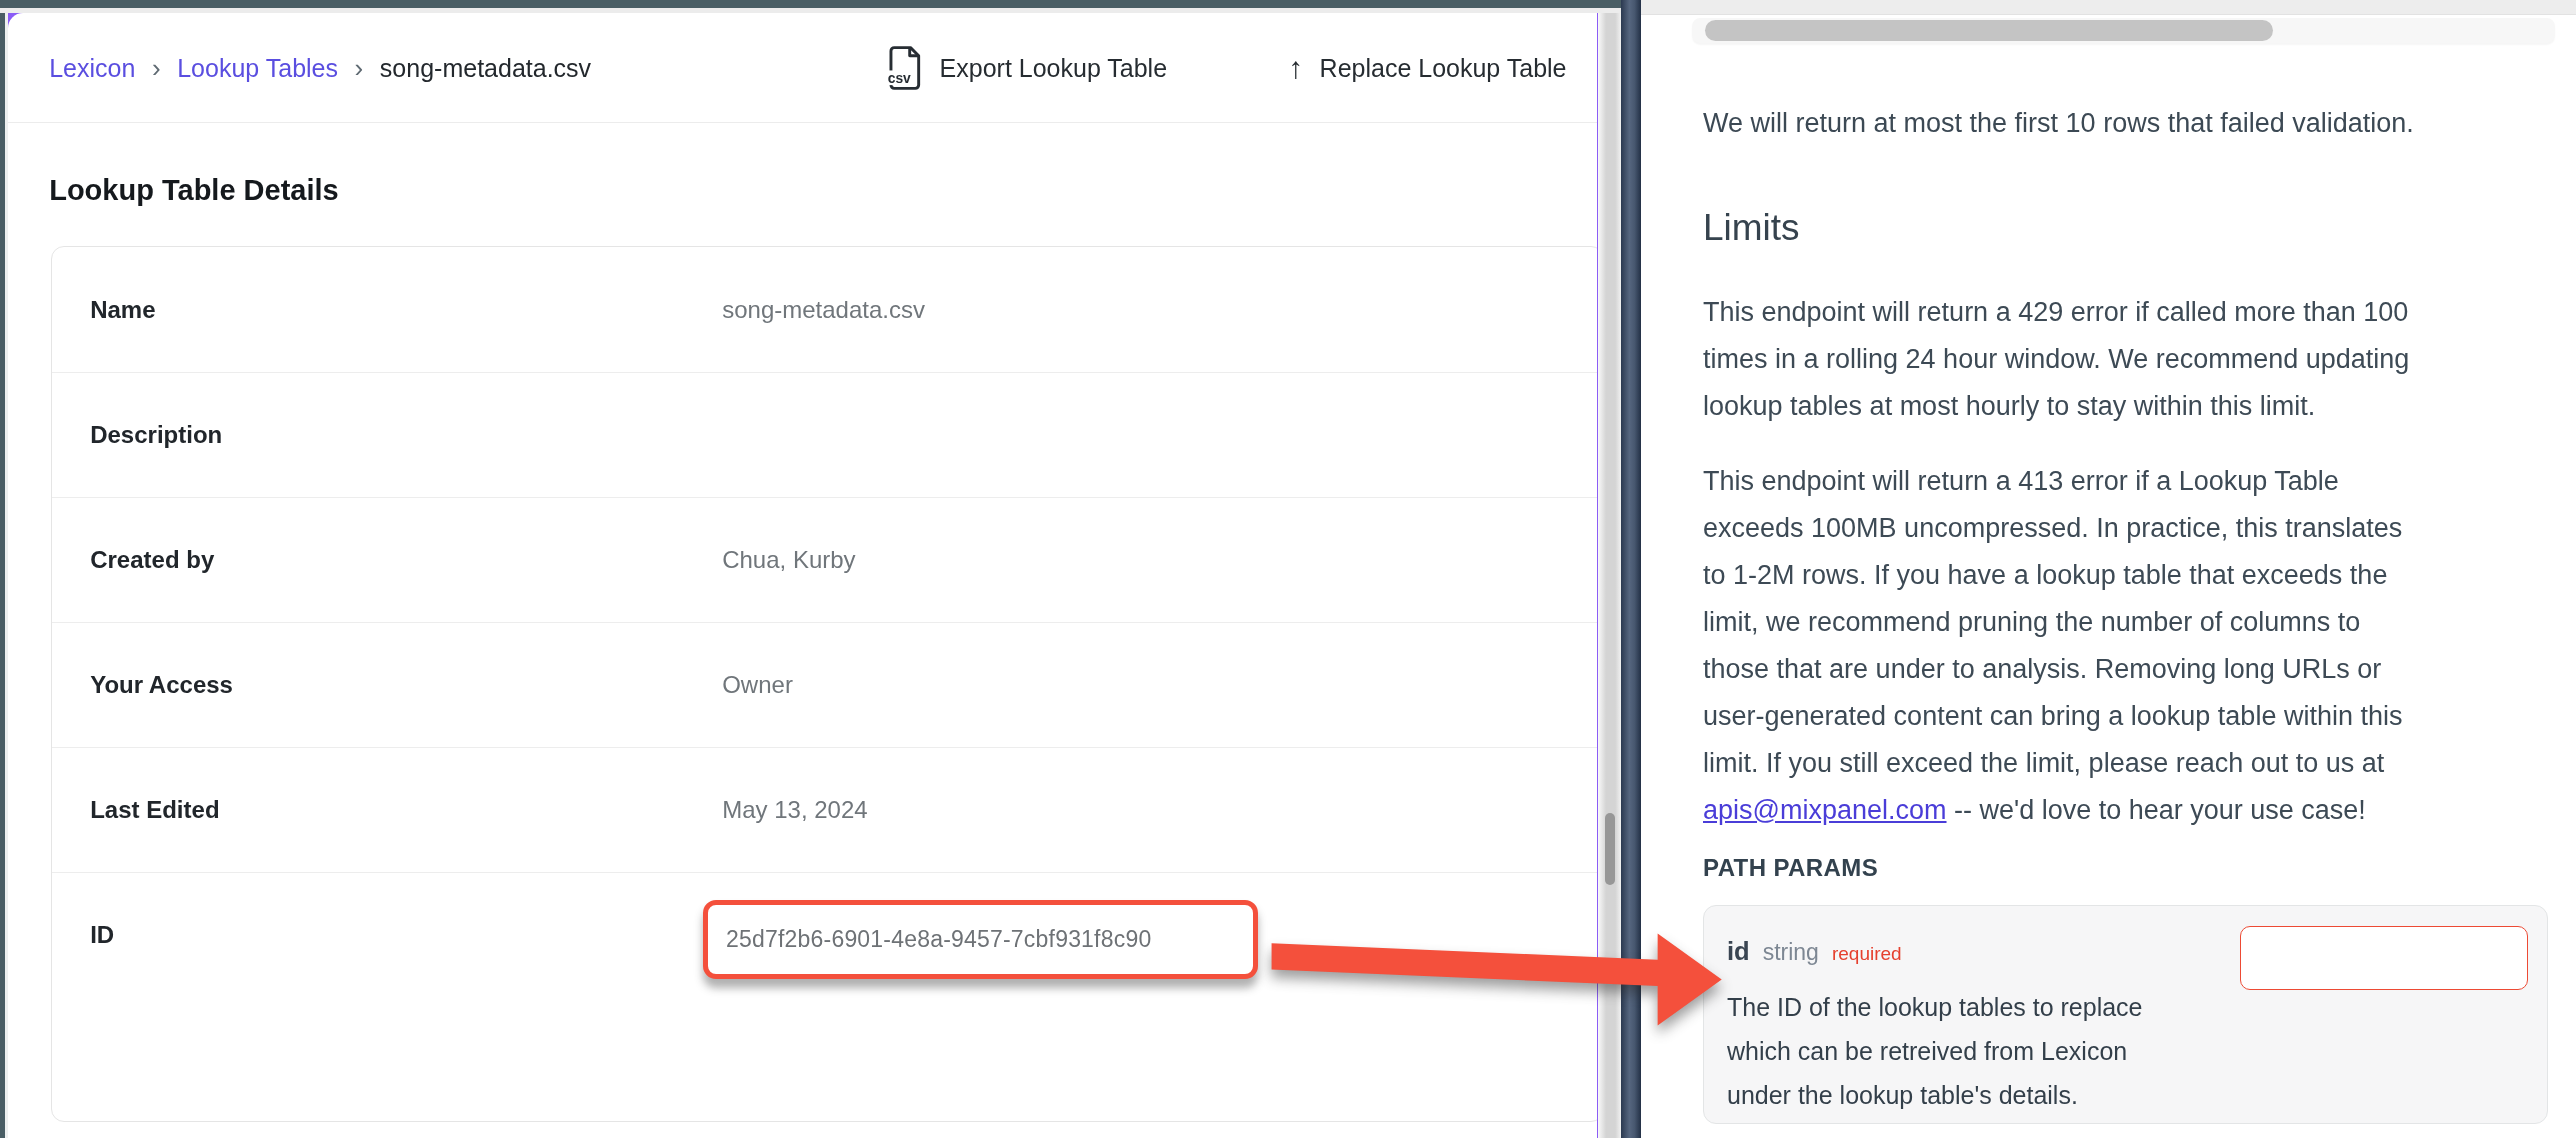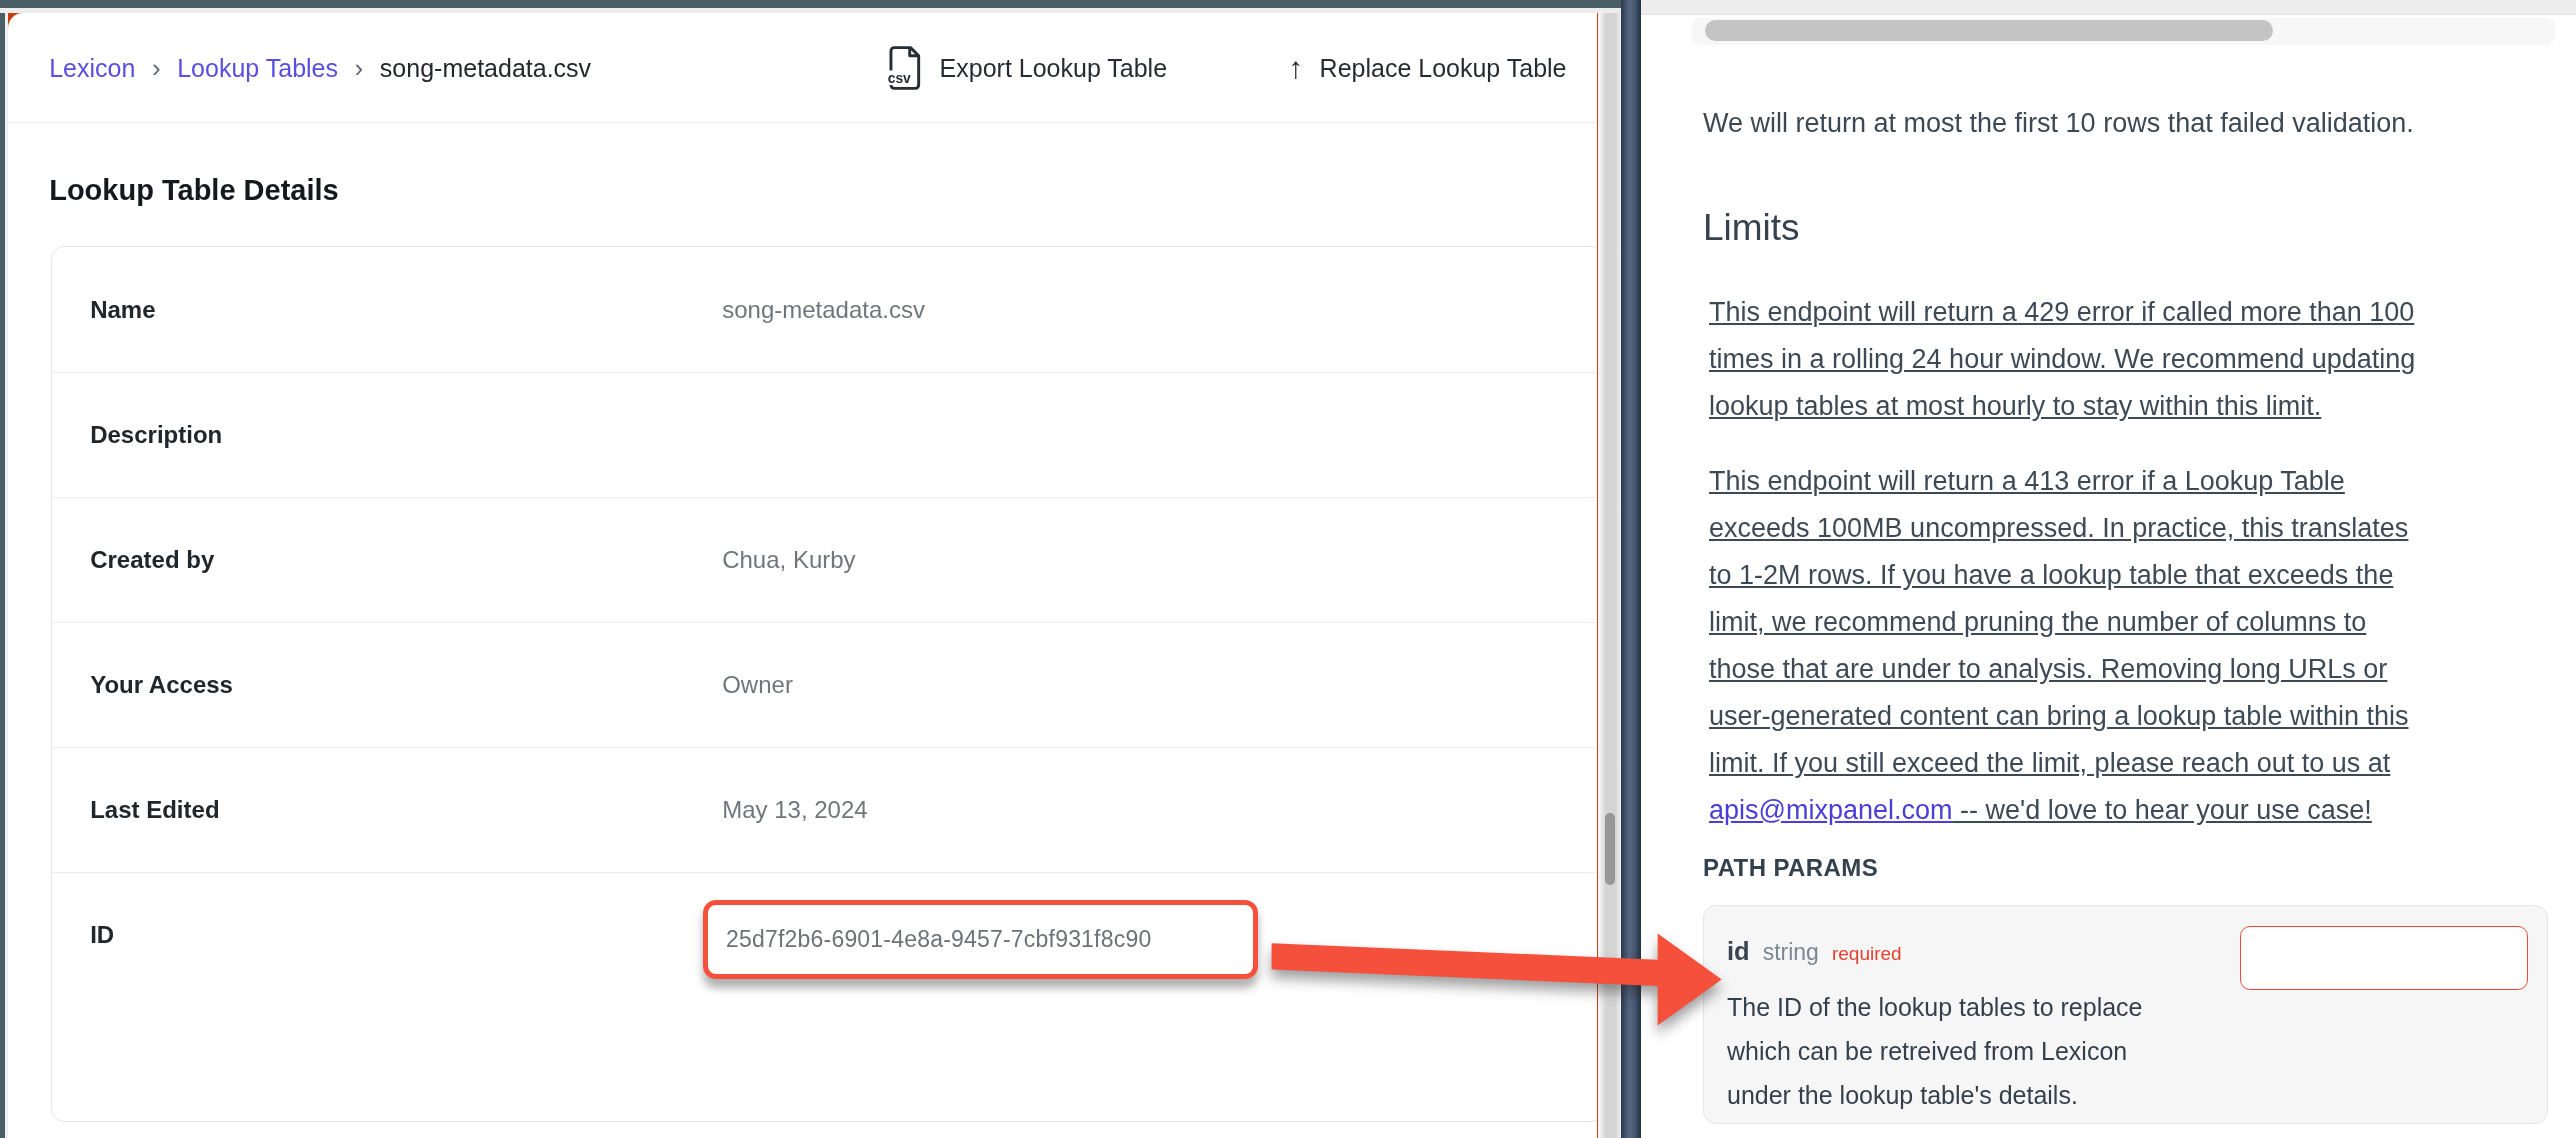--- a/index.html
+++ b/index.html
@@ -1,18 +1,18 @@
 <!DOCTYPE html>
 <html style="font-size:13px"><head>
 <meta charset="utf-8">
 <style>
   * { margin:0; padding:0; box-sizing:border-box; }
   html,body { background:#ffffff; }
   body { font-family:"Liberation Sans", sans-serif; }
-  #screen { position:relative; width:2576px; height:1139px; overflow:hidden; background:#c2410c; }
+  #screen { position:relative; width:2576px; height:1139px; overflow:hidden; background:#8b5cf6; }
 
   
   .top-strip   { position:absolute; left:0; top:0; width:1621px; height:8.2px; background:#4a5e65; }
   .top-seam    { position:absolute; left:0; top:8.2px; width:1621px; height:5px; background:#ececec; }
   .left-edge   { position:absolute; left:0; top:13px; width:5px; height:1125px; background:#4a5e65; }
   .left-seam   { position:absolute; left:5px; top:13px; width:3.3px; height:1125px; background:#eef0f0; }
 
   
   .left-window { position:absolute; left:8.2px; top:13px; width:1589px; height:1125px; background:#ffffff;
                  border-top-left-radius:15px; overflow:hidden; }
@@ -49,21 +49,21 @@
 
   
   .right-panel { position:absolute; left:1641px; top:0; width:935px; height:1139px; background:#ffffff; }
   .rp-topstrip { position:absolute; left:0; top:0; width:100%; height:15px; background:#ededed; border-bottom:1.6px solid #e2e2e2; }
   .rp-hscroll  { position:absolute; left:51px; top:18px; width:863px; height:25px; background:#f7f7f7; border-radius:8.2px;
                  box-shadow:0 1.6px 1.6px rgba(0,0,0,0.04); }
   .rp-hthumb   { position:absolute; left:13px; top:1.6px; width:568px; height:21.4px; background:#c4c4c4; border-radius:10.7px; }
 
   .rp-intro { position:absolute; left:62px; top:100px; width:863px; font-size:27px; line-height:47px; color:#3c4954; }
   .rp-h2    { position:absolute; left:62px; top:207px; font-size:37px; font-weight:500; color:#36434e; }
-  .rp-para  { position:absolute; left:68px; font-size:27px; color:#3d4a55;text-decoration:underline; }
+  .rp-para  { position:absolute; left:62px; font-size:27px; color:#3d4a55; }
   .rp-para .pline { height:47px; line-height:47px; white-space:nowrap; }
   .para1 { top:289px; }
   .para2 { top:458px; }
   .doc-link { color:#4a3dd8; text-decoration:underline; cursor:pointer; }
 
   .rp-params-label { position:absolute; left:62px; top:854px; font-size:24px; font-weight:700; letter-spacing:0.4px; color:#33424e; }
 
   .param-card { position:absolute; left:62px; top:905px; width:845px; height:219px; background:#f6f6f7;
                 border:1.6px solid #e3e5e6; border-radius:13px; }
   .param-head { position:absolute; left:23px; top:31px; display:flex; align-items:baseline; gap:13px; }

